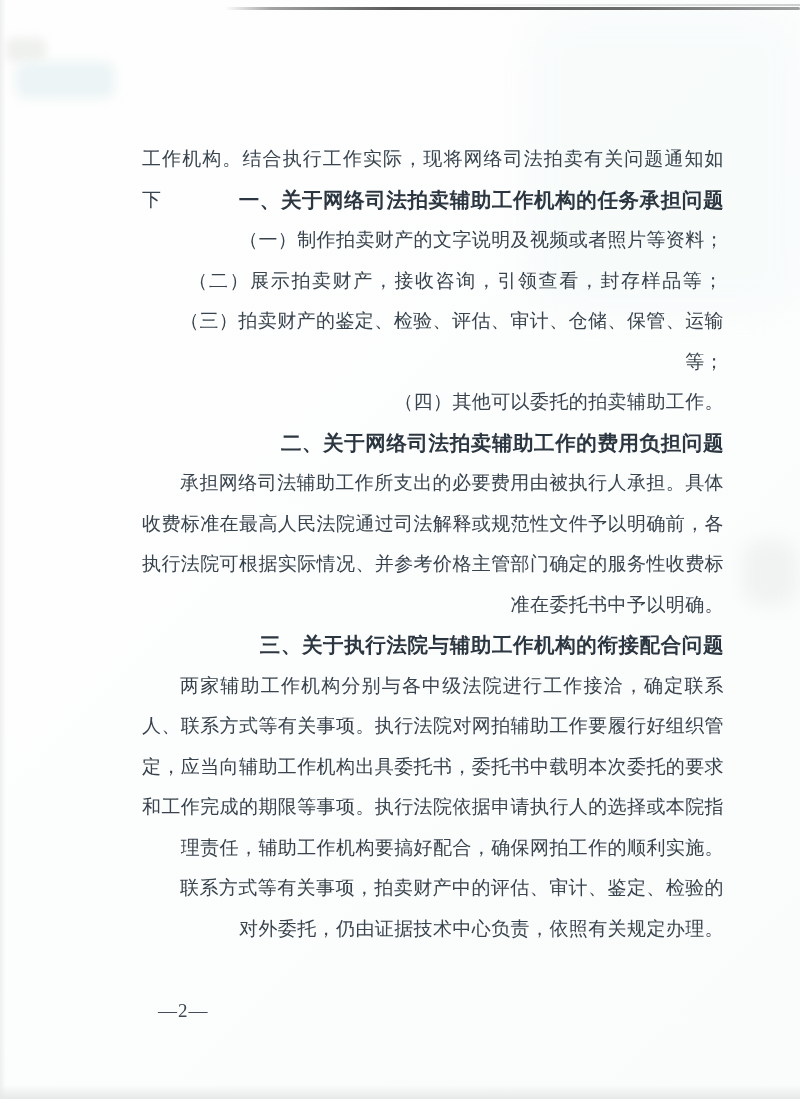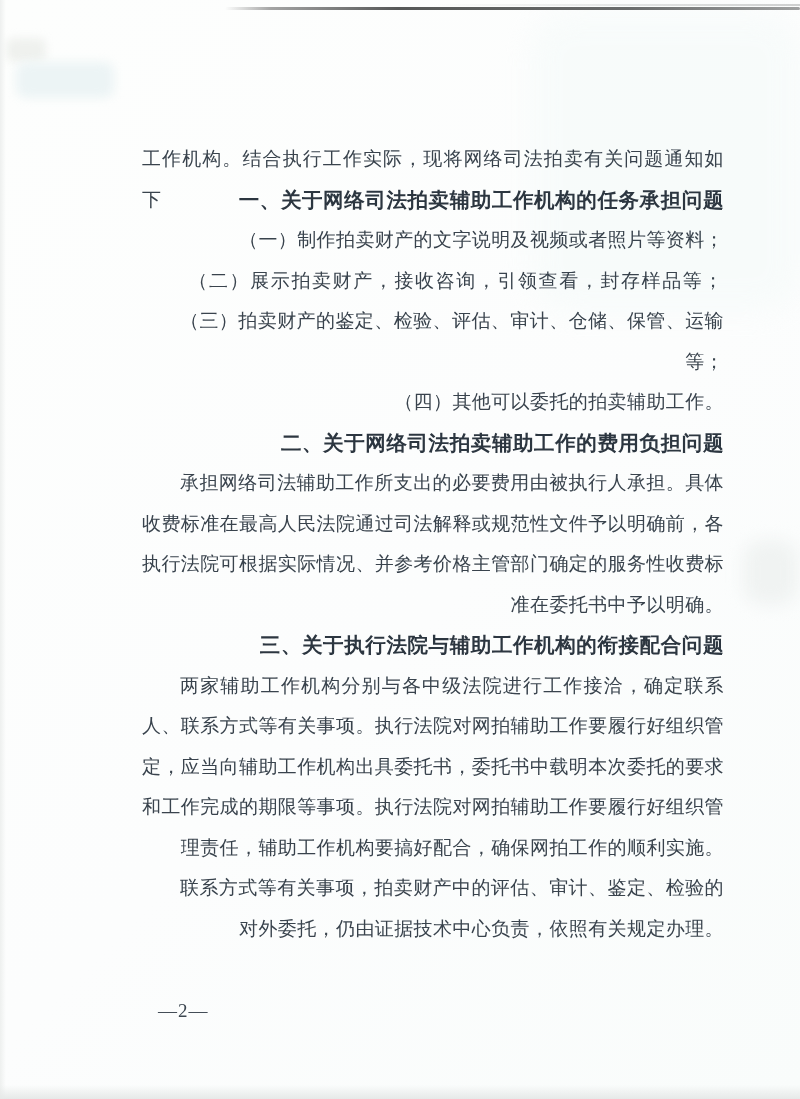--- a/index.html
+++ b/index.html
@@ -117,21 +117,21 @@
     <div class="line indent">（四）其他可以委托的拍卖辅助工作。</div>
     <div class="line heading h-large indent">二、关于网络司法拍卖辅助工作的费用负担问题</div>
     <div class="line indent full">承担网络司法辅助工作所支出的必要费用由被执行人承担。具体</div>
     <div class="line full">收费标准在最高人民法院通过司法解释或规范性文件予以明确前，各</div>
     <div class="line full">执行法院可根据实际情况、并参考价格主管部门确定的服务性收费标</div>
     <div class="line">准在委托书中予以明确。</div>
     <div class="line heading h-large indent">三、关于执行法院与辅助工作机构的衔接配合问题</div>
     <div class="line indent full">两家辅助工作机构分别与各中级法院进行工作接洽，确定联系</div>
     <div class="line full">人、联系方式等有关事项。执行法院对网拍辅助工作要履行好组织管</div>
     <div class="line full">定，应当向辅助工作机构出具委托书，委托书中载明本次委托的要求</div>
-    <div class="line full">和工作完成的期限等事项。执行法院对网拍辅助工作要履行好组织管</div>
+    <div class="line full">和工作完成的期限等事项。执行法院依据申请执行人的选择或本院指</div>
     <div class="line">理责任，辅助工作机构要搞好配合，确保网拍工作的顺利实施。</div>
     <div class="line indent full">联系方式等有关事项，拍卖财产中的评估、审计、鉴定、检验的</div>
     <div class="line">对外委托，仍由证据技术中心负责，依照有关规定办理。</div>
   </div>
 
   <div class="page-number">—2—</div>
 
 </div>
 
 </body></html>

